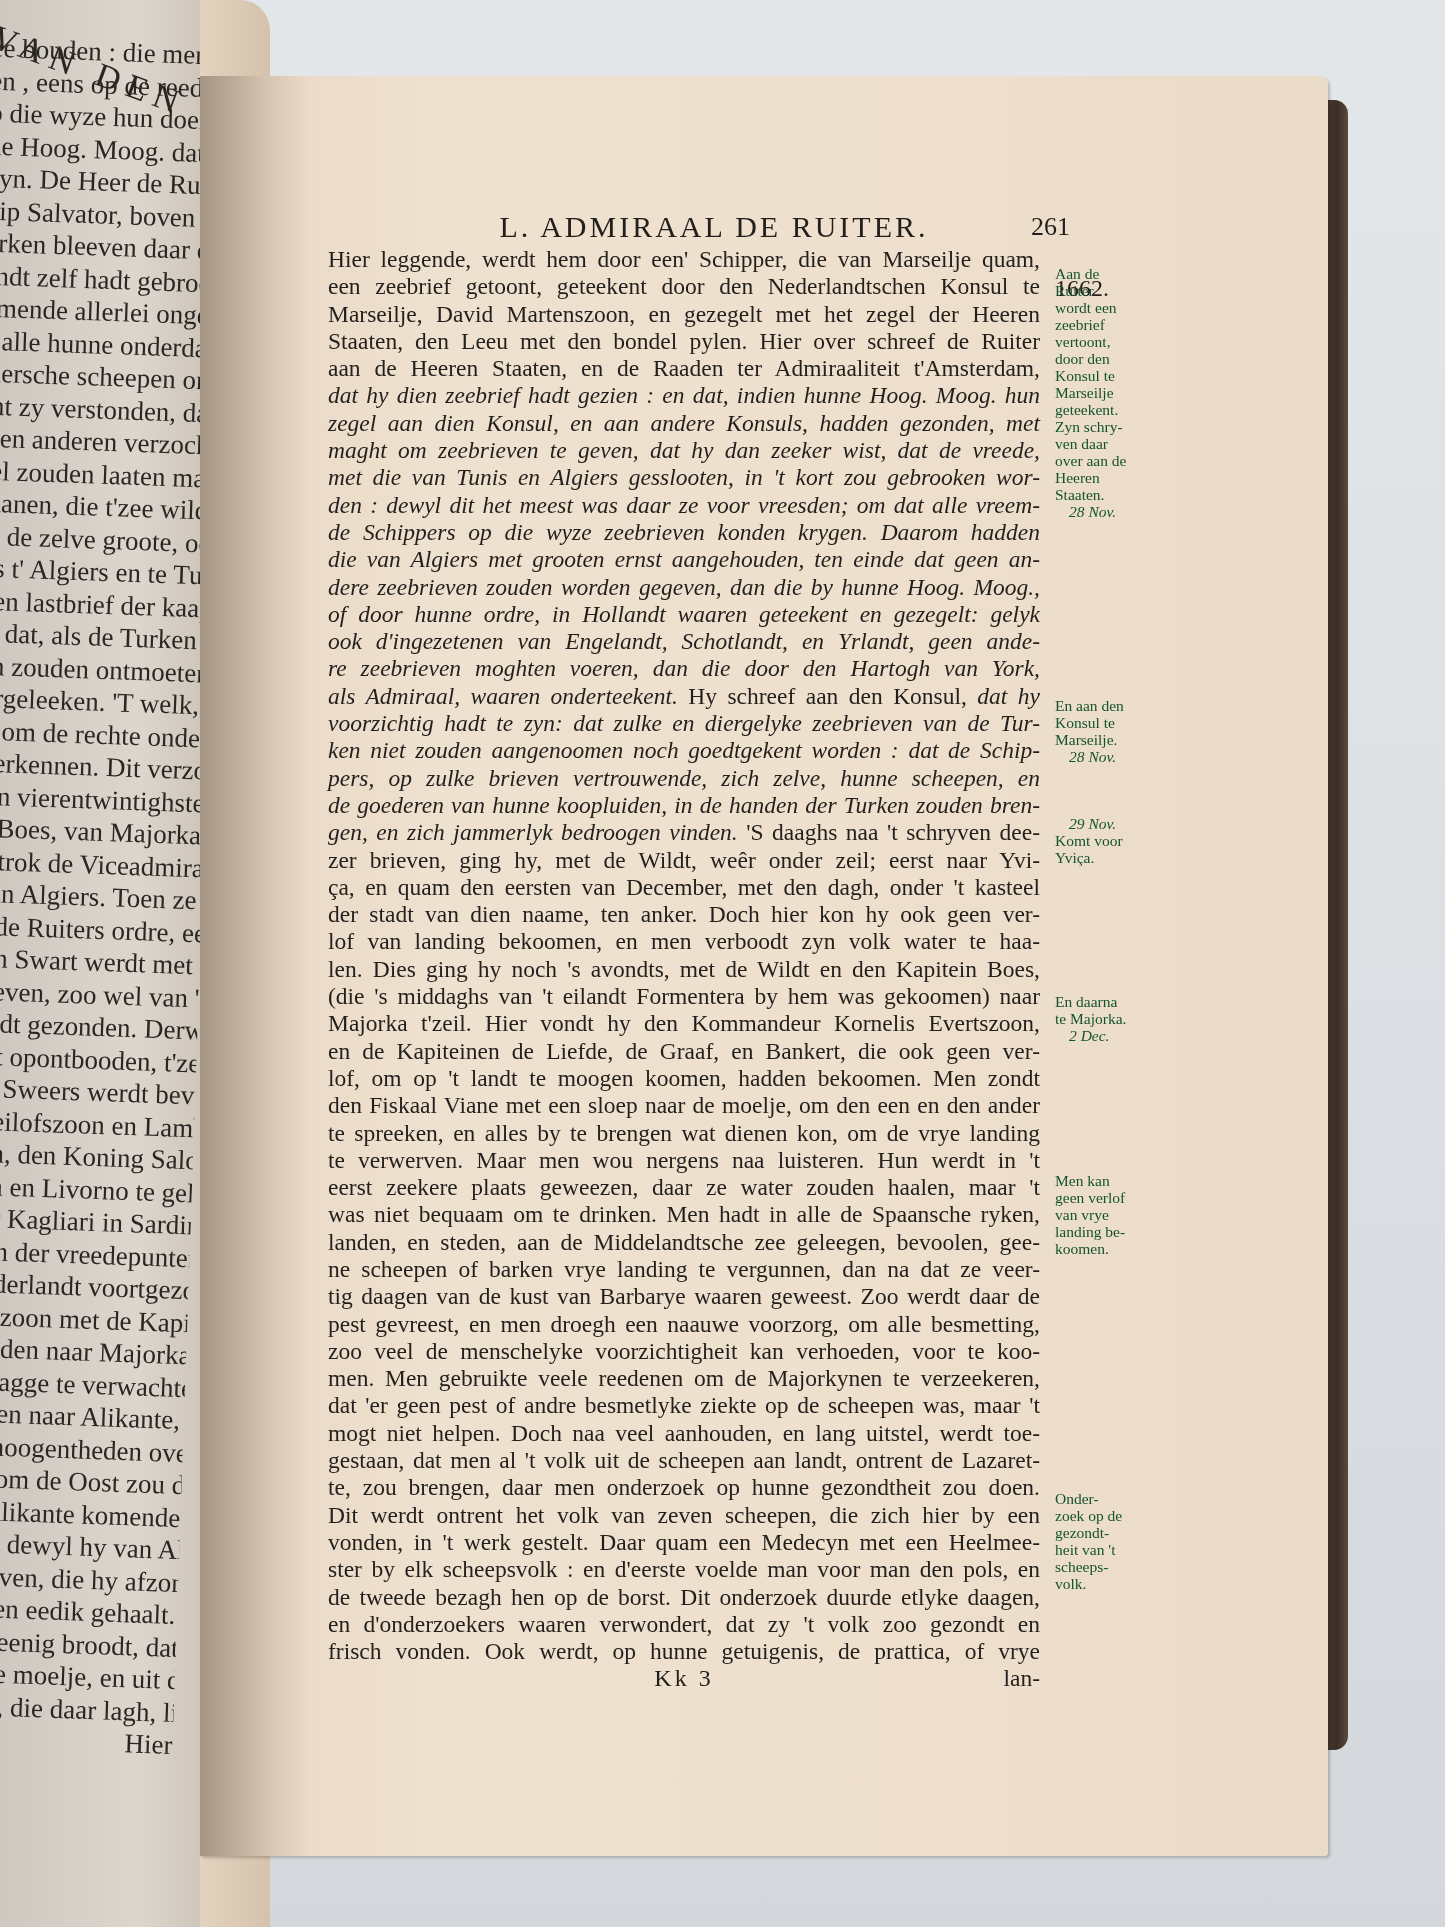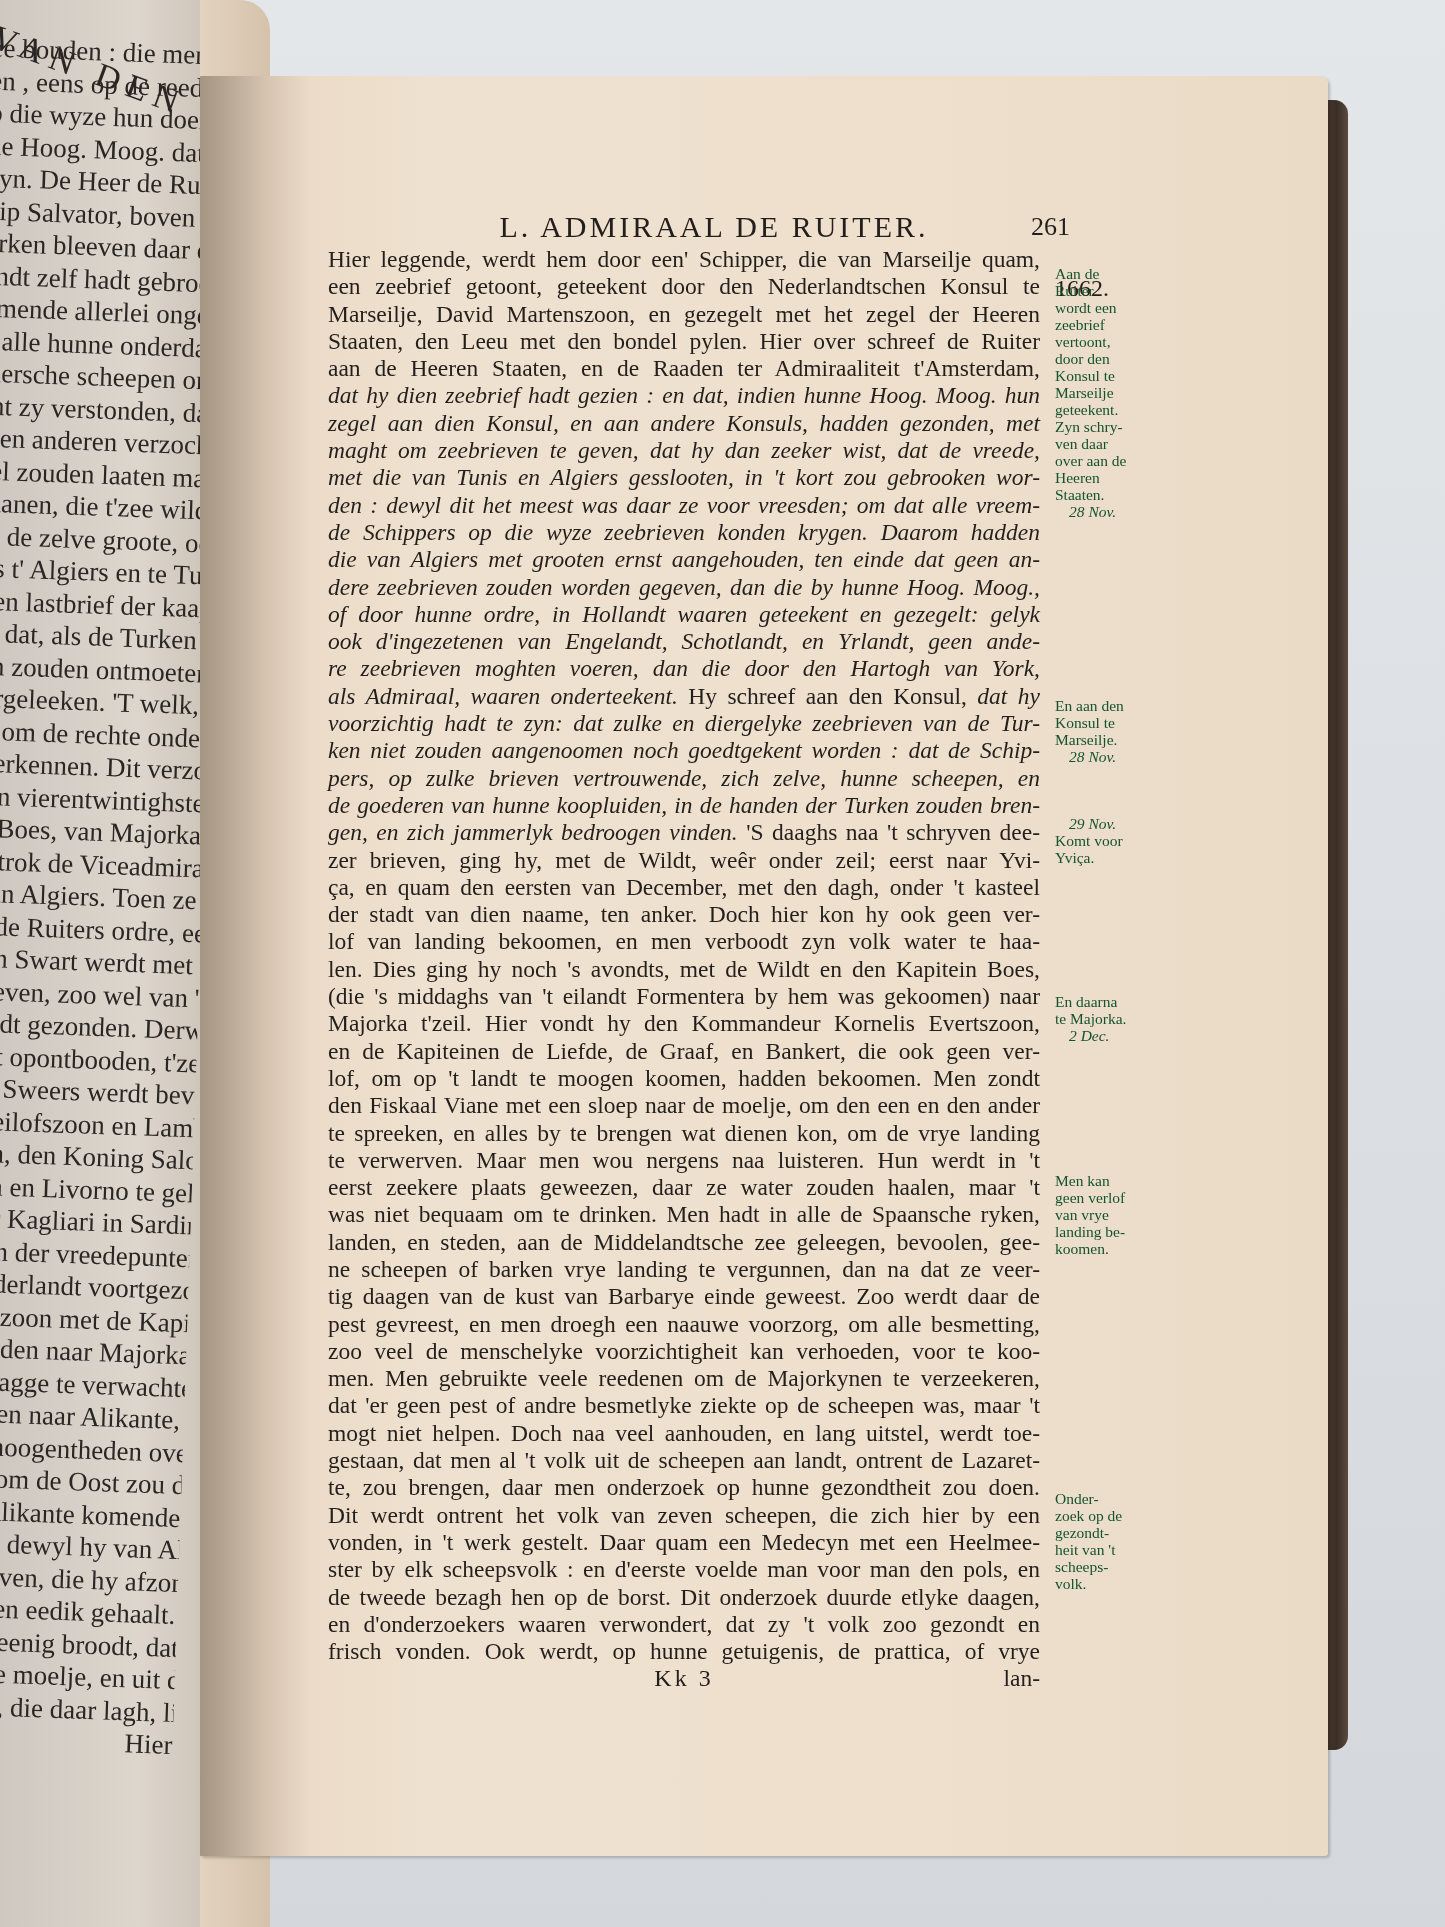--- a/index.html
+++ b/index.html
@@ -188,21 +188,21 @@
       <div class="line">Majorka t'zeil. Hier vondt hy den Kommandeur Kornelis Evertszoon,</div>
       <div class="line">en de Kapiteinen de Liefde, de Graaf, en Bankert, die ook geen ver-</div>
       <div class="line">lof, om op 't landt te moogen koomen, hadden bekoomen. Men zondt</div>
       <div class="line">den Fiskaal Viane met een sloep naar de moelje, om den een en den ander</div>
       <div class="line">te spreeken, en alles by te brengen wat dienen kon, om de vrye landing</div>
       <div class="line">te verwerven. Maar men wou nergens naa luisteren. Hun werdt in 't</div>
       <div class="line">eerst zeekere plaats geweezen, daar ze water zouden haalen, maar 't</div>
       <div class="line">was niet bequaam om te drinken. Men hadt in alle de Spaansche ryken,</div>
       <div class="line">landen, en steden, aan de Middelandtsche zee geleegen, bevoolen, gee-</div>
       <div class="line">ne scheepen of barken vrye landing te vergunnen, dan na dat ze veer-</div>
-      <div class="line">tig daagen van de kust van Barbarye einde geweest. Zoo werdt daar de</div>
+      <div class="line">tig daagen van de kust van Barbarye waaren geweest. Zoo werdt daar de</div>
       <div class="line">pest gevreest, en men droegh een naauwe voorzorg, om alle besmetting,</div>
       <div class="line">zoo veel de menschelyke voorzichtigheit kan verhoeden, voor te koo-</div>
       <div class="line">men. Men gebruikte veele reedenen om de Majorkynen te verzeekeren,</div>
       <div class="line">dat 'er geen pest of andre besmetlyke ziekte op de scheepen was, maar 't</div>
       <div class="line">mogt niet helpen. Doch naa veel aanhouden, en lang uitstel, werdt toe-</div>
       <div class="line">gestaan, dat men al 't volk uit de scheepen aan landt, ontrent de Lazaret-</div>
       <div class="line">te, zou brengen, daar men onderzoek op hunne gezondtheit zou doen.</div>
       <div class="line">Dit werdt ontrent het volk van zeven scheepen, die zich hier by een</div>
       <div class="line">vonden, in 't werk gestelt. Daar quam een Medecyn met een Heelmee-</div>
       <div class="line">ster by elk scheepsvolk : en d'eerste voelde man voor man den pols, en</div>

